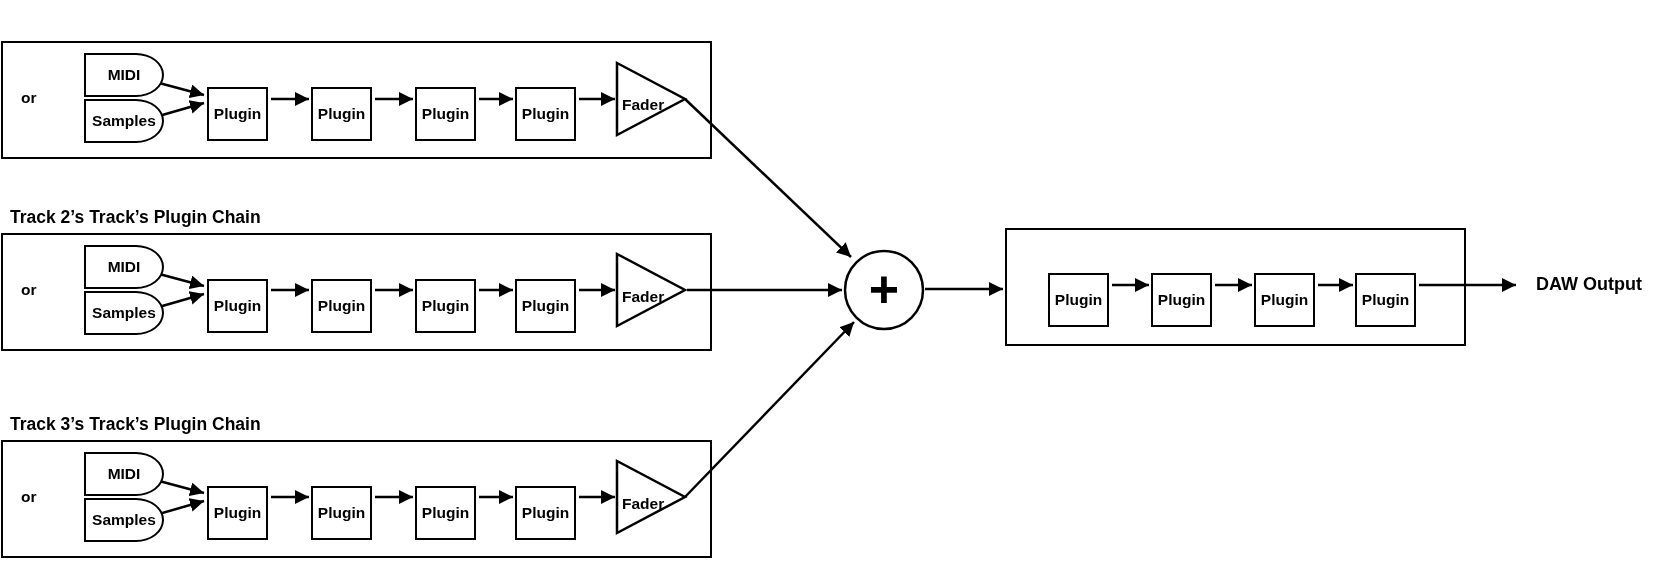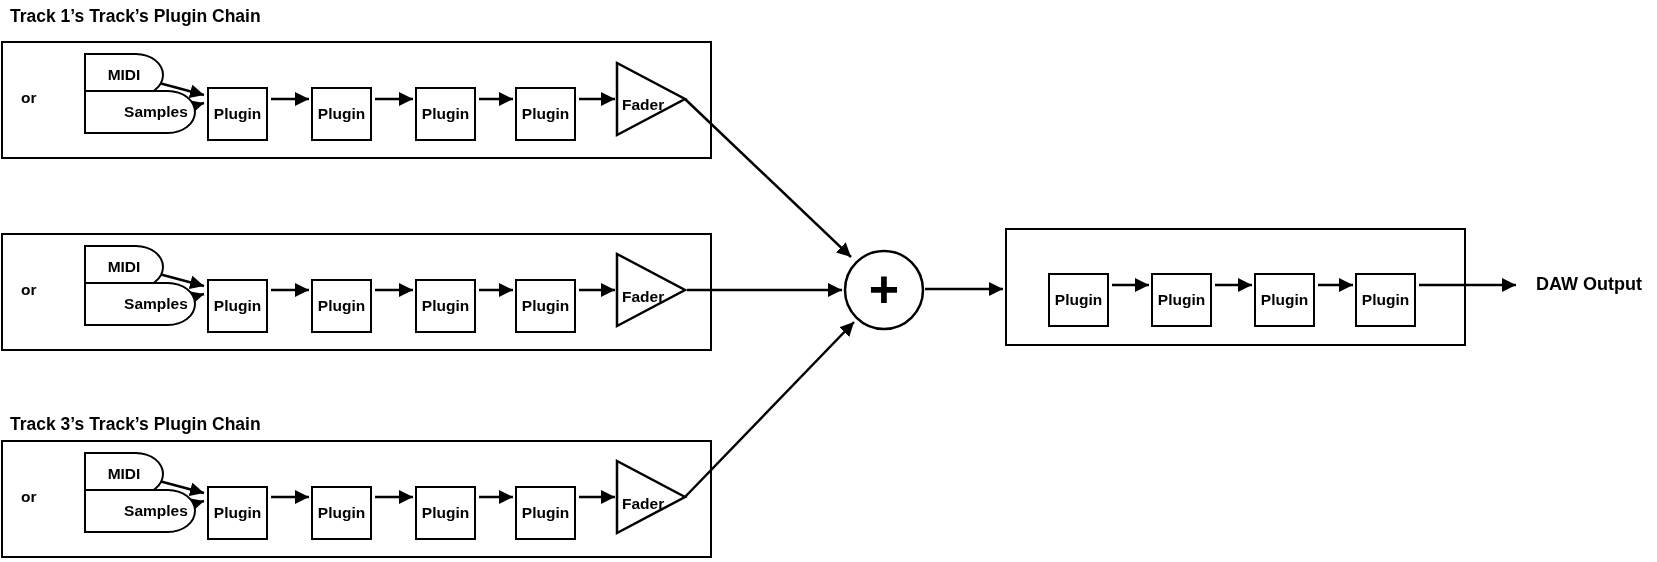--- a/index.html
+++ b/index.html
@@ -51,21 +51,21 @@
     position: absolute;
     left: 49px;
     width: 76px; height: 40px;
     border: 2.5px solid #000;
     border-radius: 0 28px 28px 0 / 0 22px 22px 0;
     background: #fff;
     display: flex; align-items: center; justify-content: center;
     font-size: 15.5px; font-weight: bold; margin-left: 32px;
   }
   .midi { top: 10px; }
-  .samples { top: 47px; padding-left: 32px; }
+  .samples { top: 56px; }
   .or-label {
     position: absolute;
     left: 18px; top: 46px;
     font-size: 15.5px; font-weight: bold;
   }
   .fader-label {
     position: absolute;
     left: 619px; top: 53px;
     font-size: 15.5px; font-weight: bold;
     white-space: nowrap;
@@ -141,21 +141,21 @@
     <line x1="925" y1="289" x2="1003" y2="289" stroke="#000" stroke-width="2.5" marker-end="url(#ah)"></line>
 
     <g stroke="#000" stroke-width="2.5">
       <line x1="1112" y1="285" x2="1149" y2="285" marker-end="url(#ah)"></line>
       <line x1="1215" y1="285" x2="1252" y2="285" marker-end="url(#ah)"></line>
       <line x1="1318" y1="285" x2="1353" y2="285" marker-end="url(#ah)"></line>
       <line x1="1419" y1="285" x2="1516" y2="285" marker-end="url(#ah)"></line>
     </g>
   </svg>
 
-  <div class="box-title" style="left:10px; top:6px;">Track 1’s Track’s Plugin Chain</div>
+  <div class="box-title" style="left:10px; top:207px;">Track 2’s Track’s Plugin Chain</div>
   <div class="box-title" style="left:10px; top:414px;">Track 3’s Track’s Plugin Chain</div>
 
   <div class="chain-box track-box t1">
     <div class="or-label">or</div>
     <div class="d-shape midi">
       <span>MIDI</span>
     </div>
     <div class="d-shape samples">
       <span>Samples</span>
     </div>

